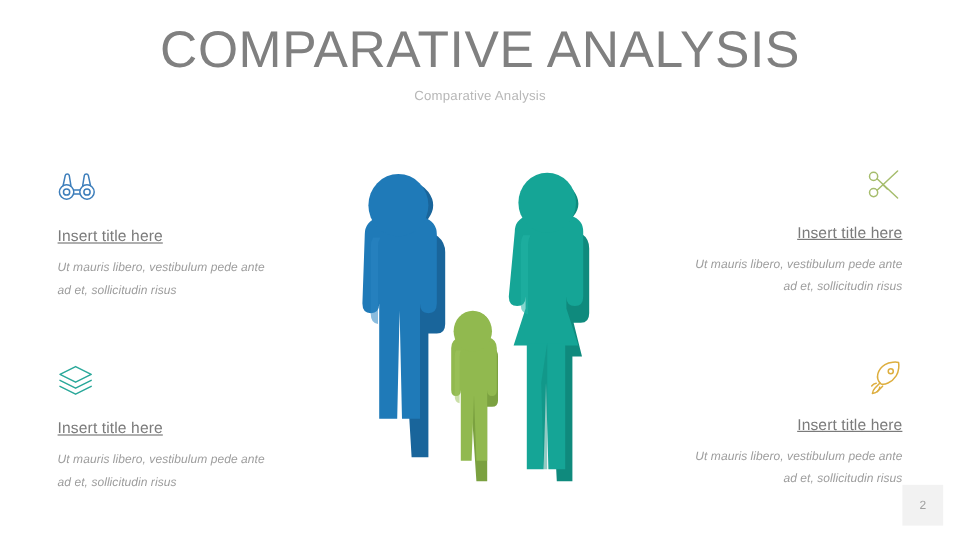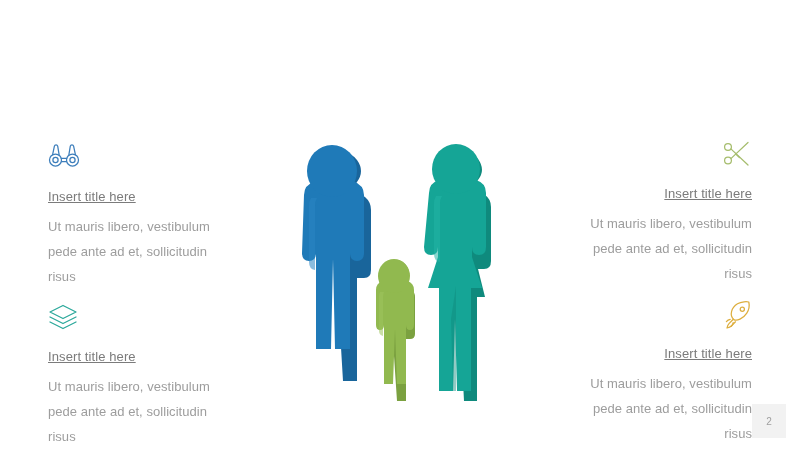--- a/index.html
+++ b/index.html
@@ -68,25 +68,26 @@
     margin-top: 12px;
     font-size: 13px;
     font-weight: 400;
     color: #7b7b7b;
     letter-spacing: 0.1px;
     line-height: 1.2;
     text-decoration: underline;
   }
   .feature-body {
     margin-top: 9px;
-    font-size: 13px;
+    font-size: 10px;
     font-weight: 400;
     color: #9d9d9d;
     line-height: 1.95;
     letter-spacing: 0.05px;
+    font-style: italic;
   }
 
   
   .figures {
     position: absolute;
     left: 270px;
     top: 140px;
     width: 270px;
     height: 275px;
   }
@@ -105,20 +106,24 @@
     justify-content: center;
     font-size: 10px;
     color: #a0a0a0;
   }
 </style>
 </head>
 <body>
 
 <div class="slide">
 
+  <div class="title-block">
+    <div class="slide-title">COMPARATIVE ANALYSIS</div>
+    <div class="slide-subtitle">Comparative Analysis</div>
+  </div>
 
   <div class="feature feature-left f-tl">
     <span class="feature-icon">
       <svg width="32" height="26" viewBox="0 0 32 26">
         <g fill="none" stroke="#3d7ebb" stroke-width="1.25" stroke-linecap="round" stroke-linejoin="round">
           <circle cx="7.5" cy="17" r="6"></circle>
           <circle cx="24.5" cy="17" r="6"></circle>
           <circle cx="7.5" cy="17" r="2.6"></circle>
           <circle cx="24.5" cy="17" r="2.6"></circle>
           <path d="M13.2 15.3 h5.6"></path>

